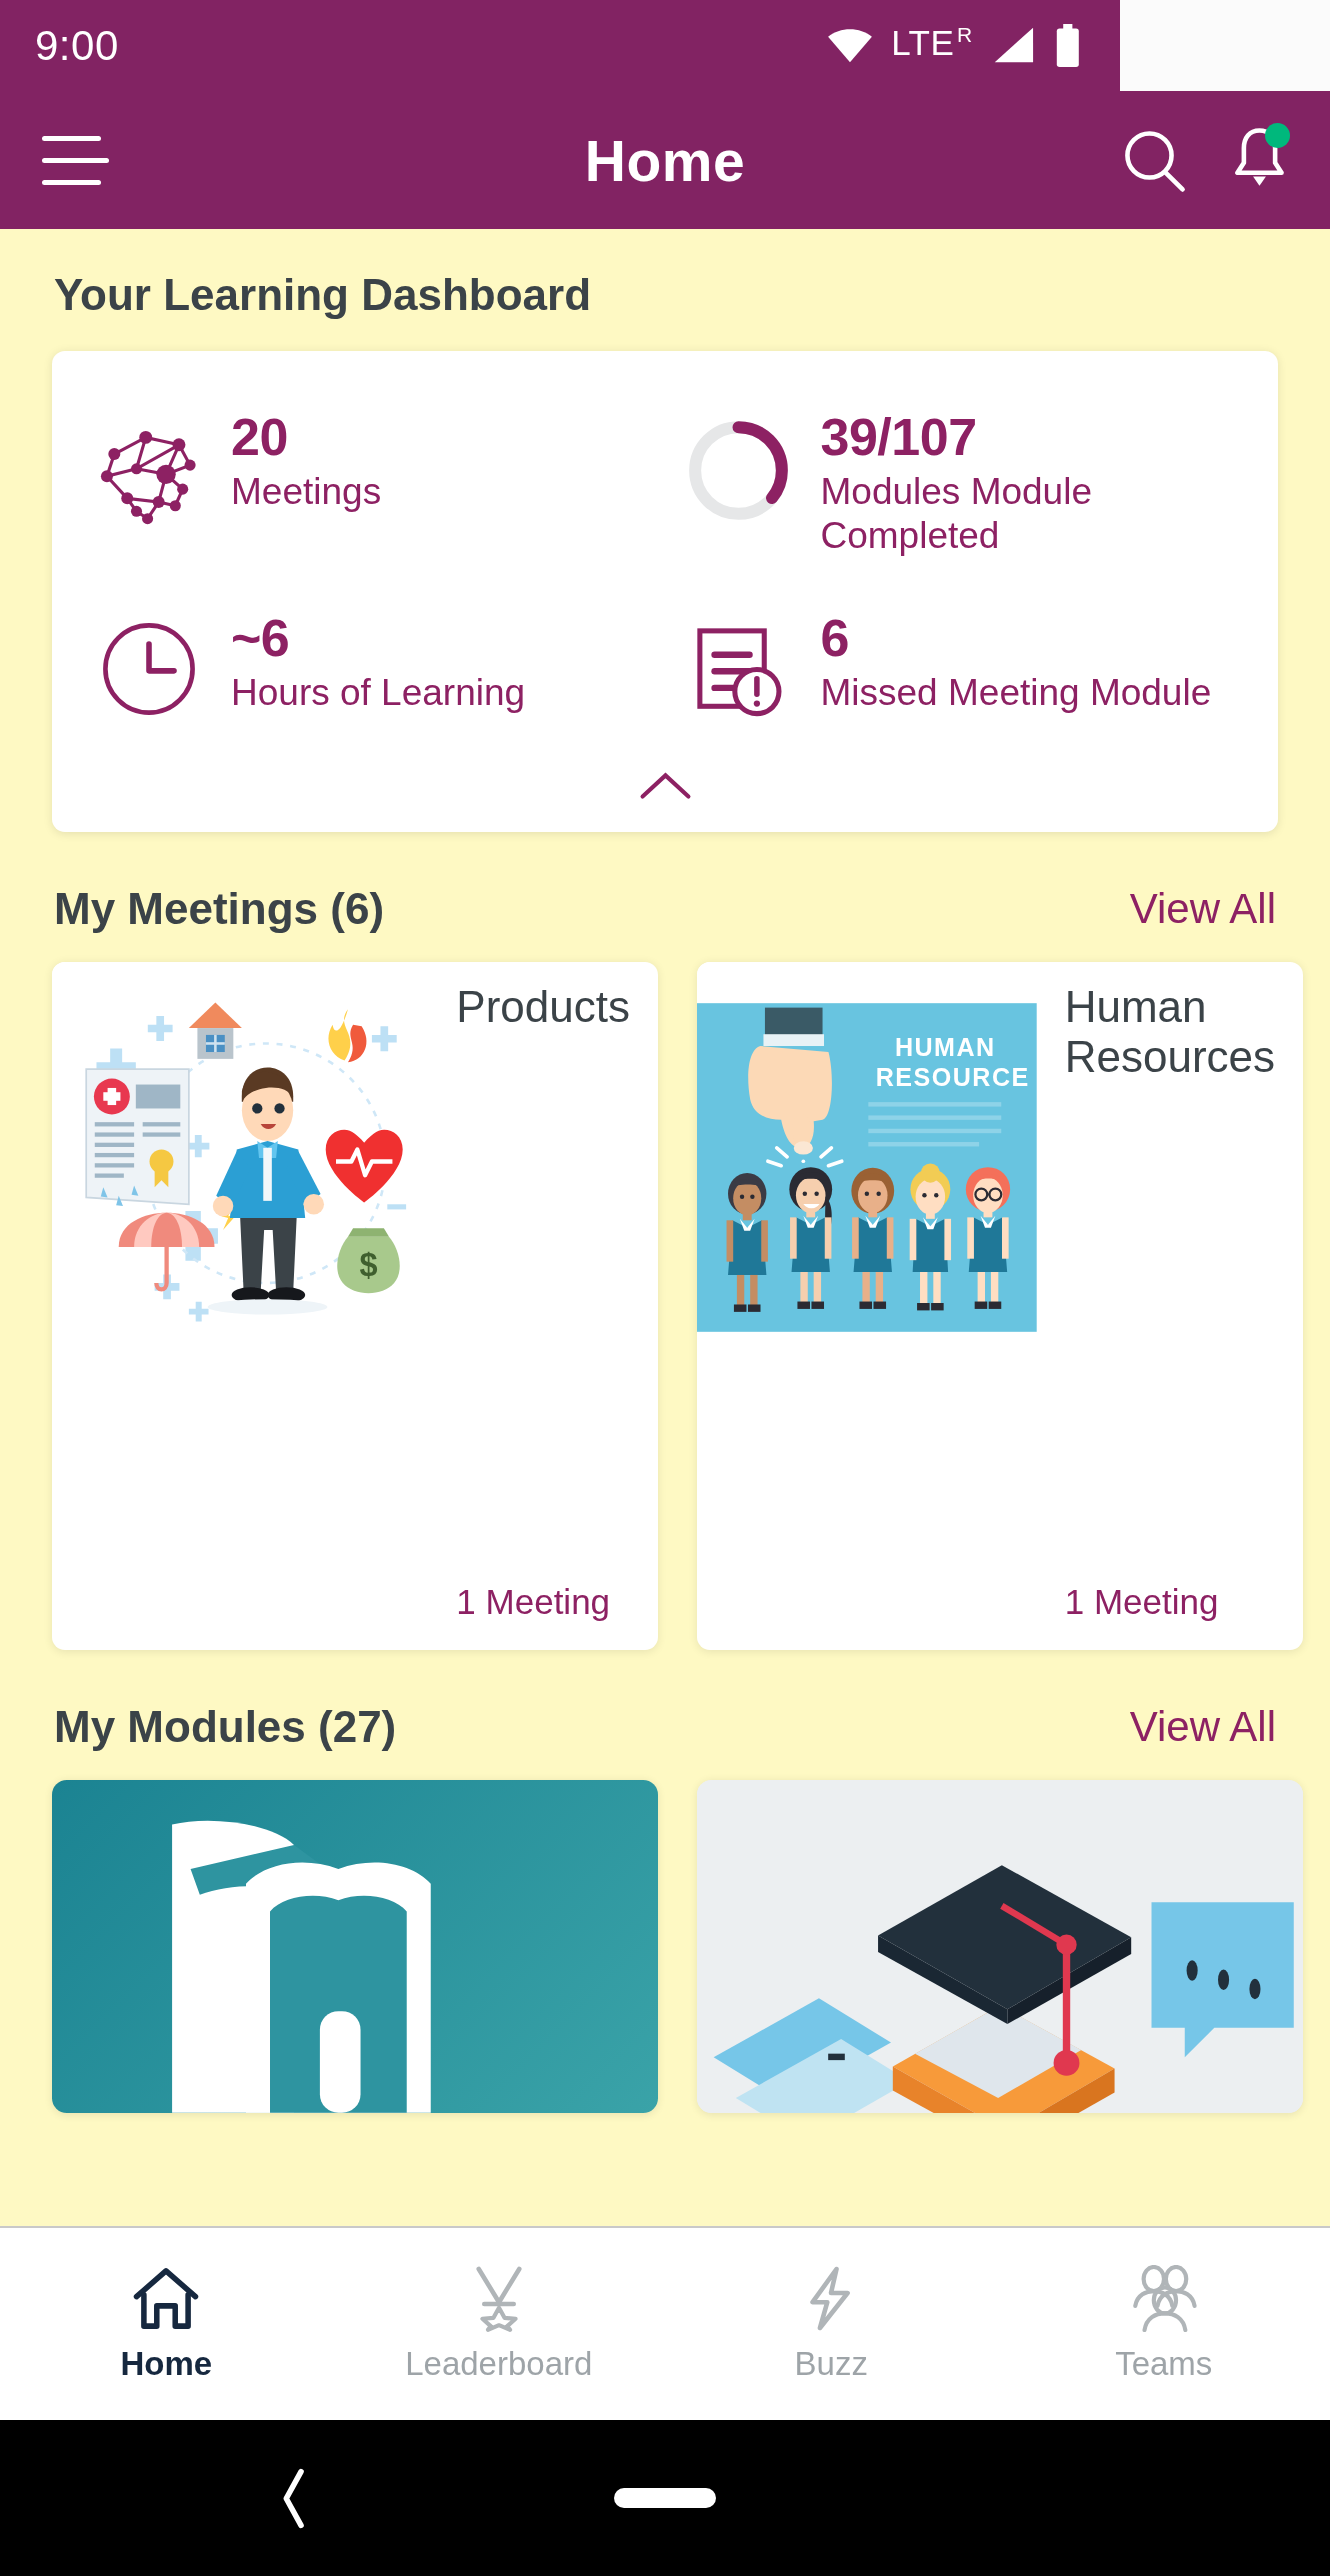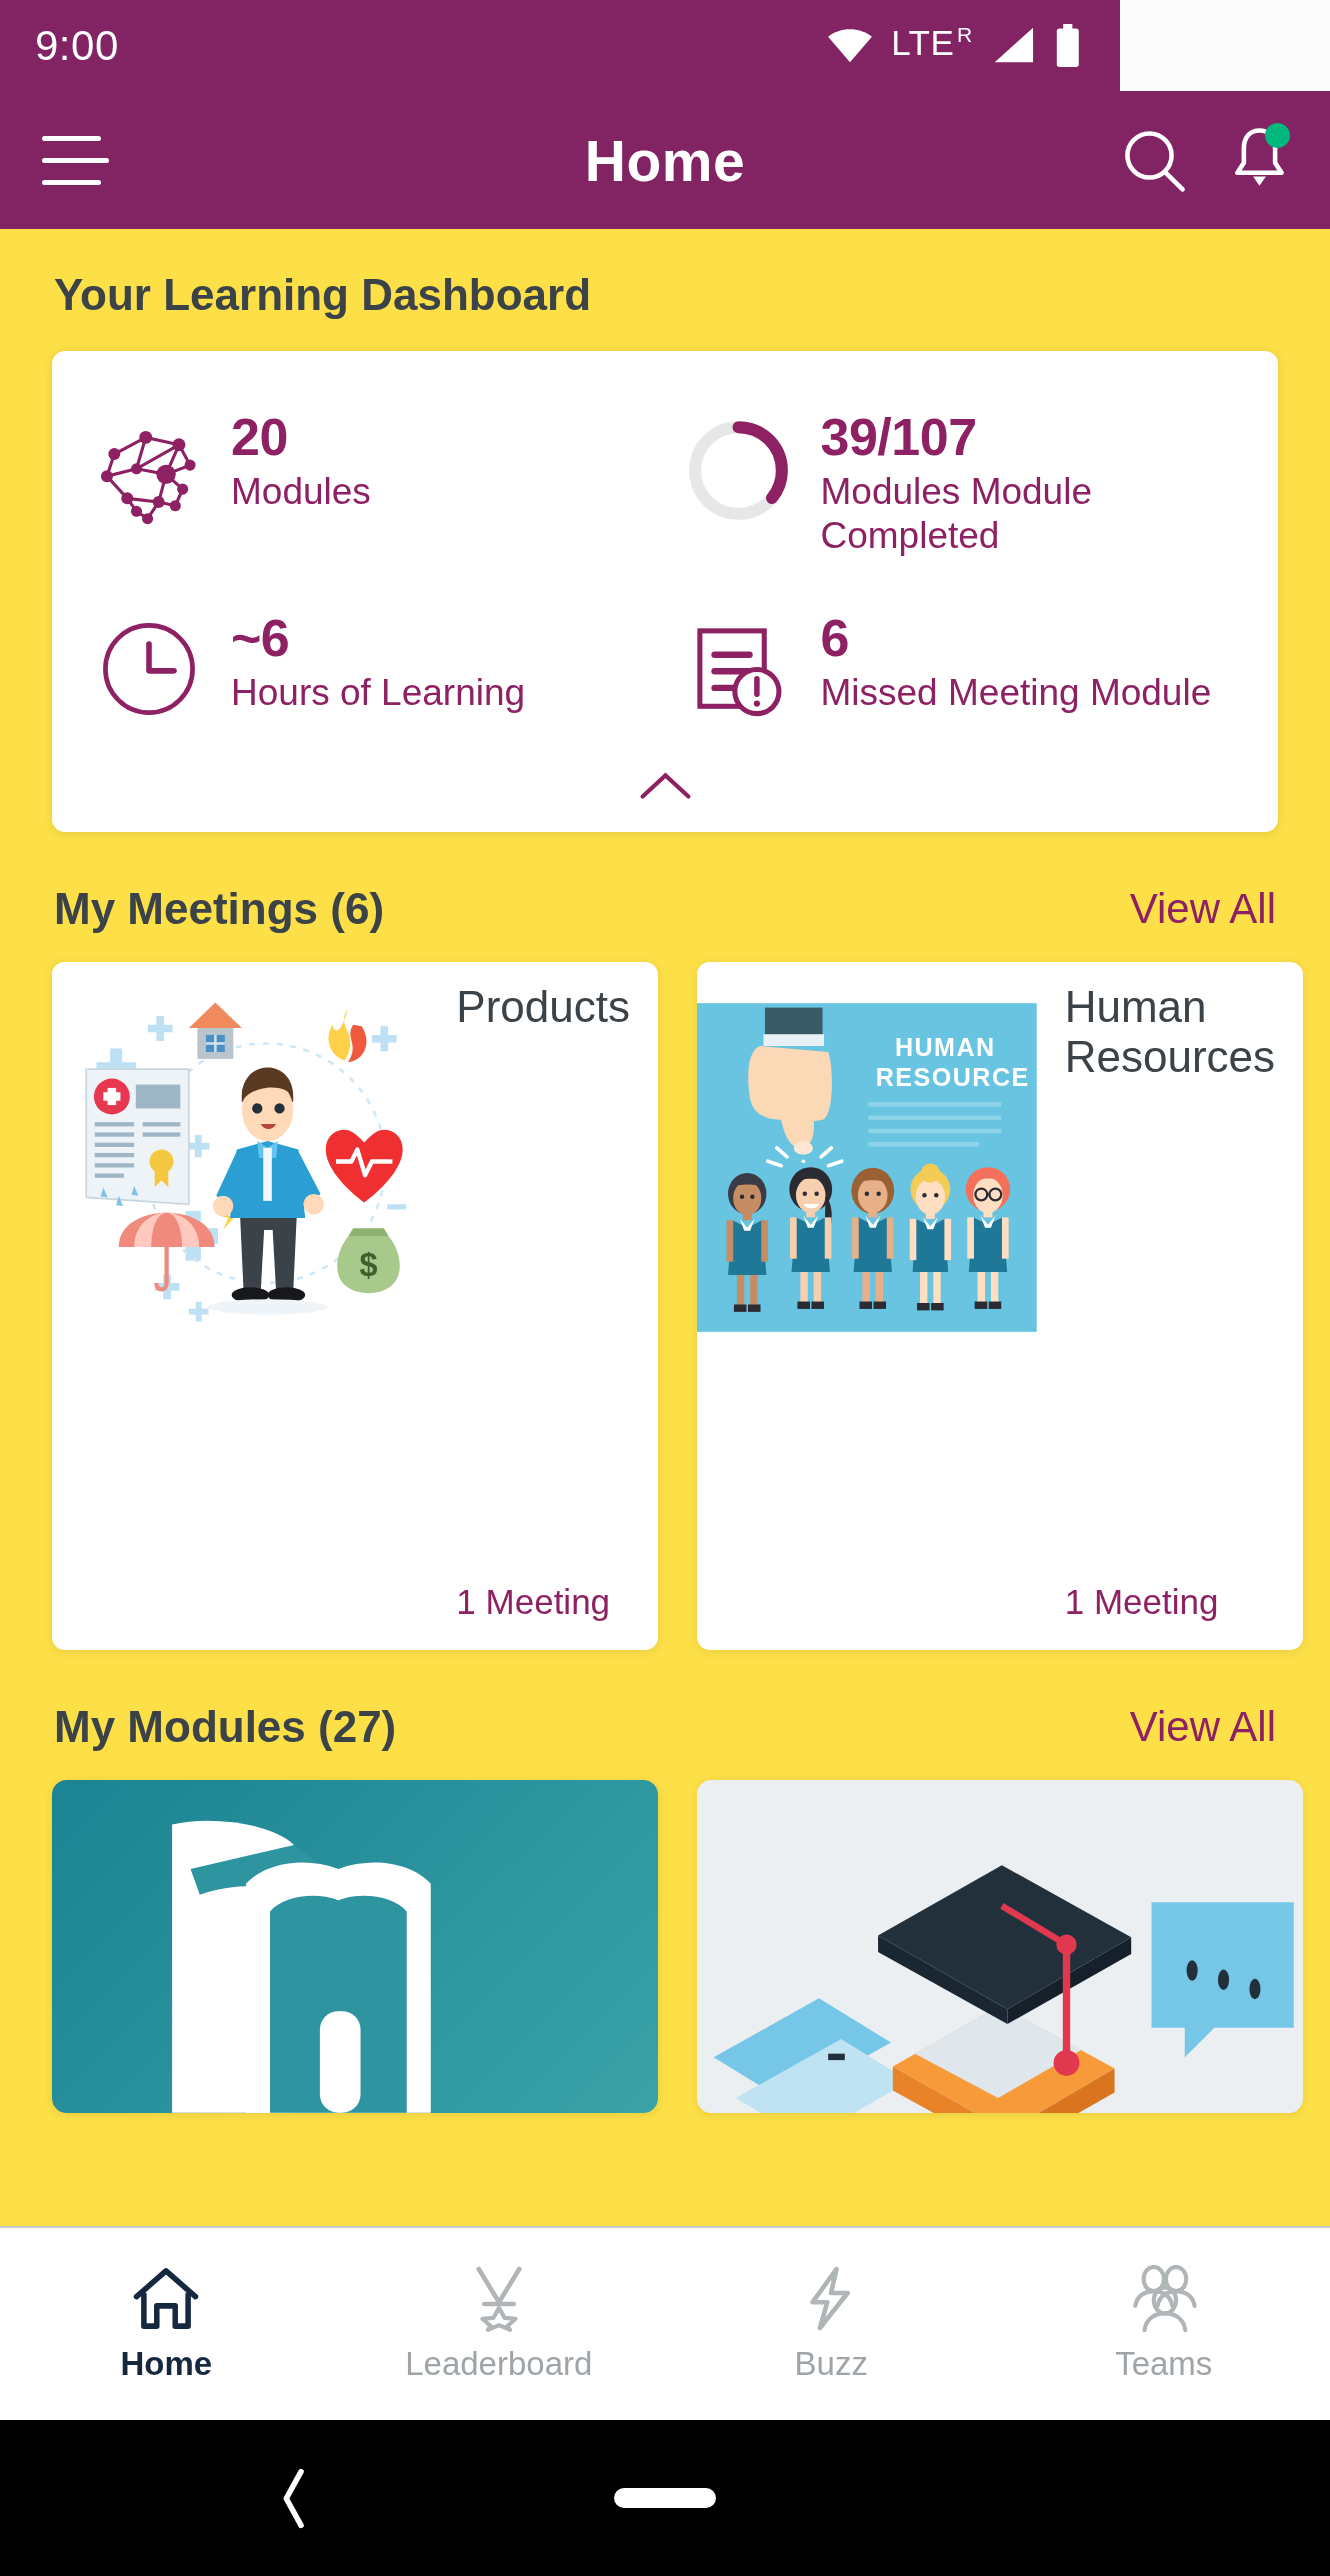--- a/index.html
+++ b/index.html
@@ -39,21 +39,21 @@
     color:#fff; font-size:57px; font-weight:700; letter-spacing:0.5px;
     pointer-events:none;
   }
   .appbar-actions { margin-left:auto; display:flex; align-items:center; gap:42px; position:relative; z-index:2; }
   .bell-wrap { position:relative; }
   .bell-dot { position:absolute; top:-1.8px; right:-1.8px; width:25px; height:25px;
     border-radius:50%; background:#00b87c; }
 
   
   .content { position:absolute; top:229px; left:0; width:1330px; height:1997px;
-    background:#fde047; overflow:hidden; }
+    background:#fef9c3; overflow:hidden; }
 
   .section-title { font-size:44px; font-weight:700; color:#3b4348; letter-spacing:0; }
   .dash-head { padding:41px 54px 31px 54px; }
 
   
   .dash-card {
     margin:0 52px; background:#fff; border-radius:13px;
     box-shadow:0 1.8px 9.2px rgba(0,0,0,.10);
     padding:31px 0 20.3px 0;
   }
@@ -180,21 +180,21 @@
                   <circle cx="70" cy="92" r="6.5"></circle>
                 <circle cx="96" cy="78" r="6"></circle>
                   <circle cx="88" cy="96" r="6"></circle>
                   <circle cx="58" cy="110" r="6"></circle>
                 <circle cx="46" cy="102" r="6"></circle>
               </g>
             </svg>
           </div>
           <div class="stat-txt">
             <div class="stat-val">20</div>
-            <div class="stat-lbl">Modules</div>
+            <div class="stat-lbl">Meetings</div>
           </div>
         </div>
 
         <div class="stat col2">
           <div class="stat-ico">
             <svg width="107" height="107" viewBox="0 0 116 116">
               <circle cx="58" cy="58" r="47" fill="none" stroke="#e6e7e8" stroke-width="13"></circle>
               <circle cx="58" cy="58" r="47" fill="none" stroke="#8d2163" stroke-width="13" stroke-linecap="round" stroke-dasharray="106 189" transform="rotate(-90 58 58)"></circle>
             </svg>
           </div>

